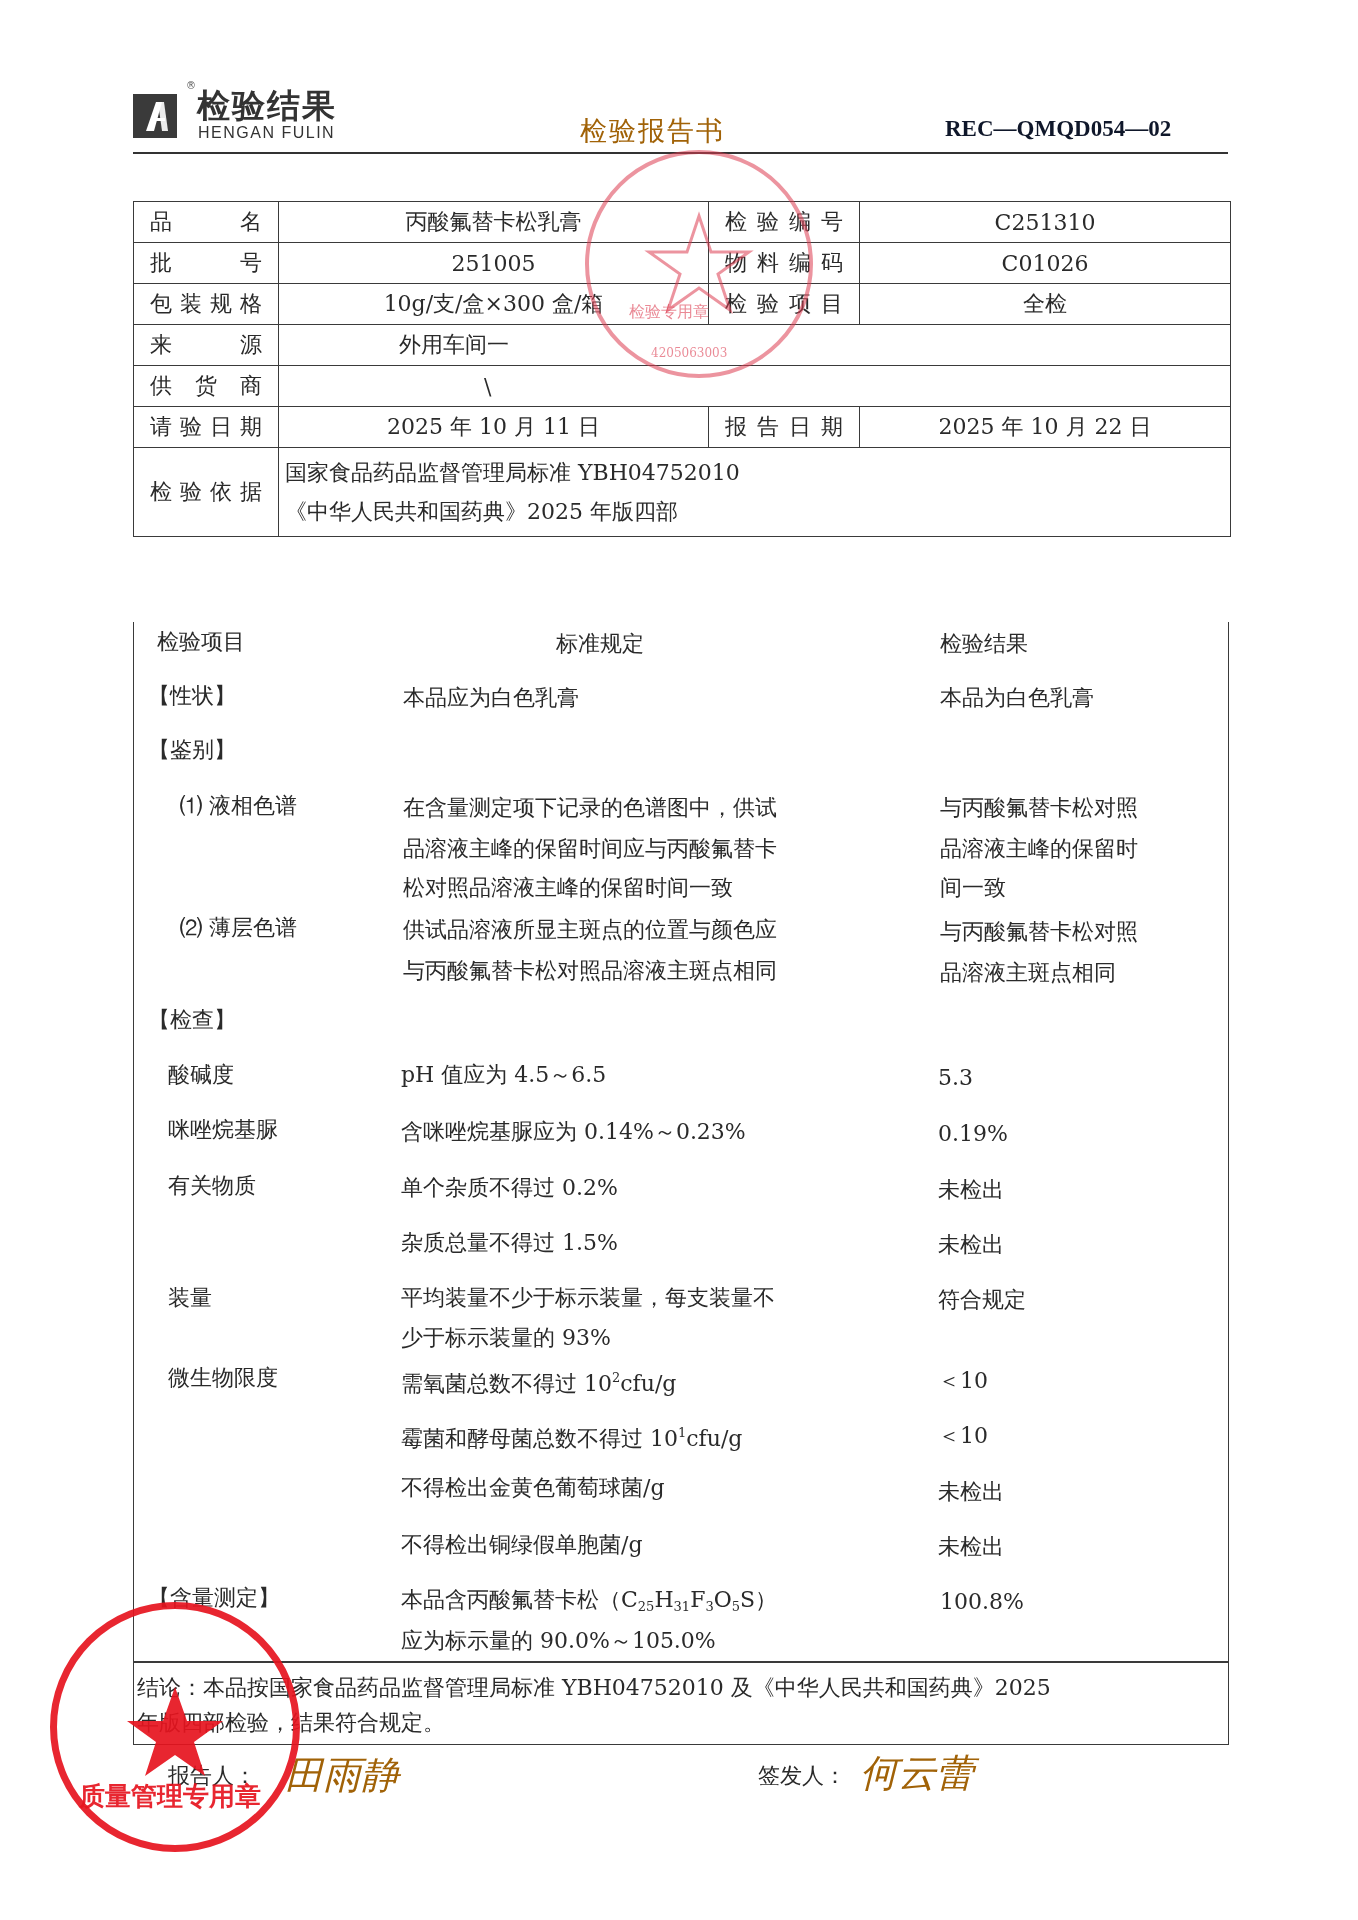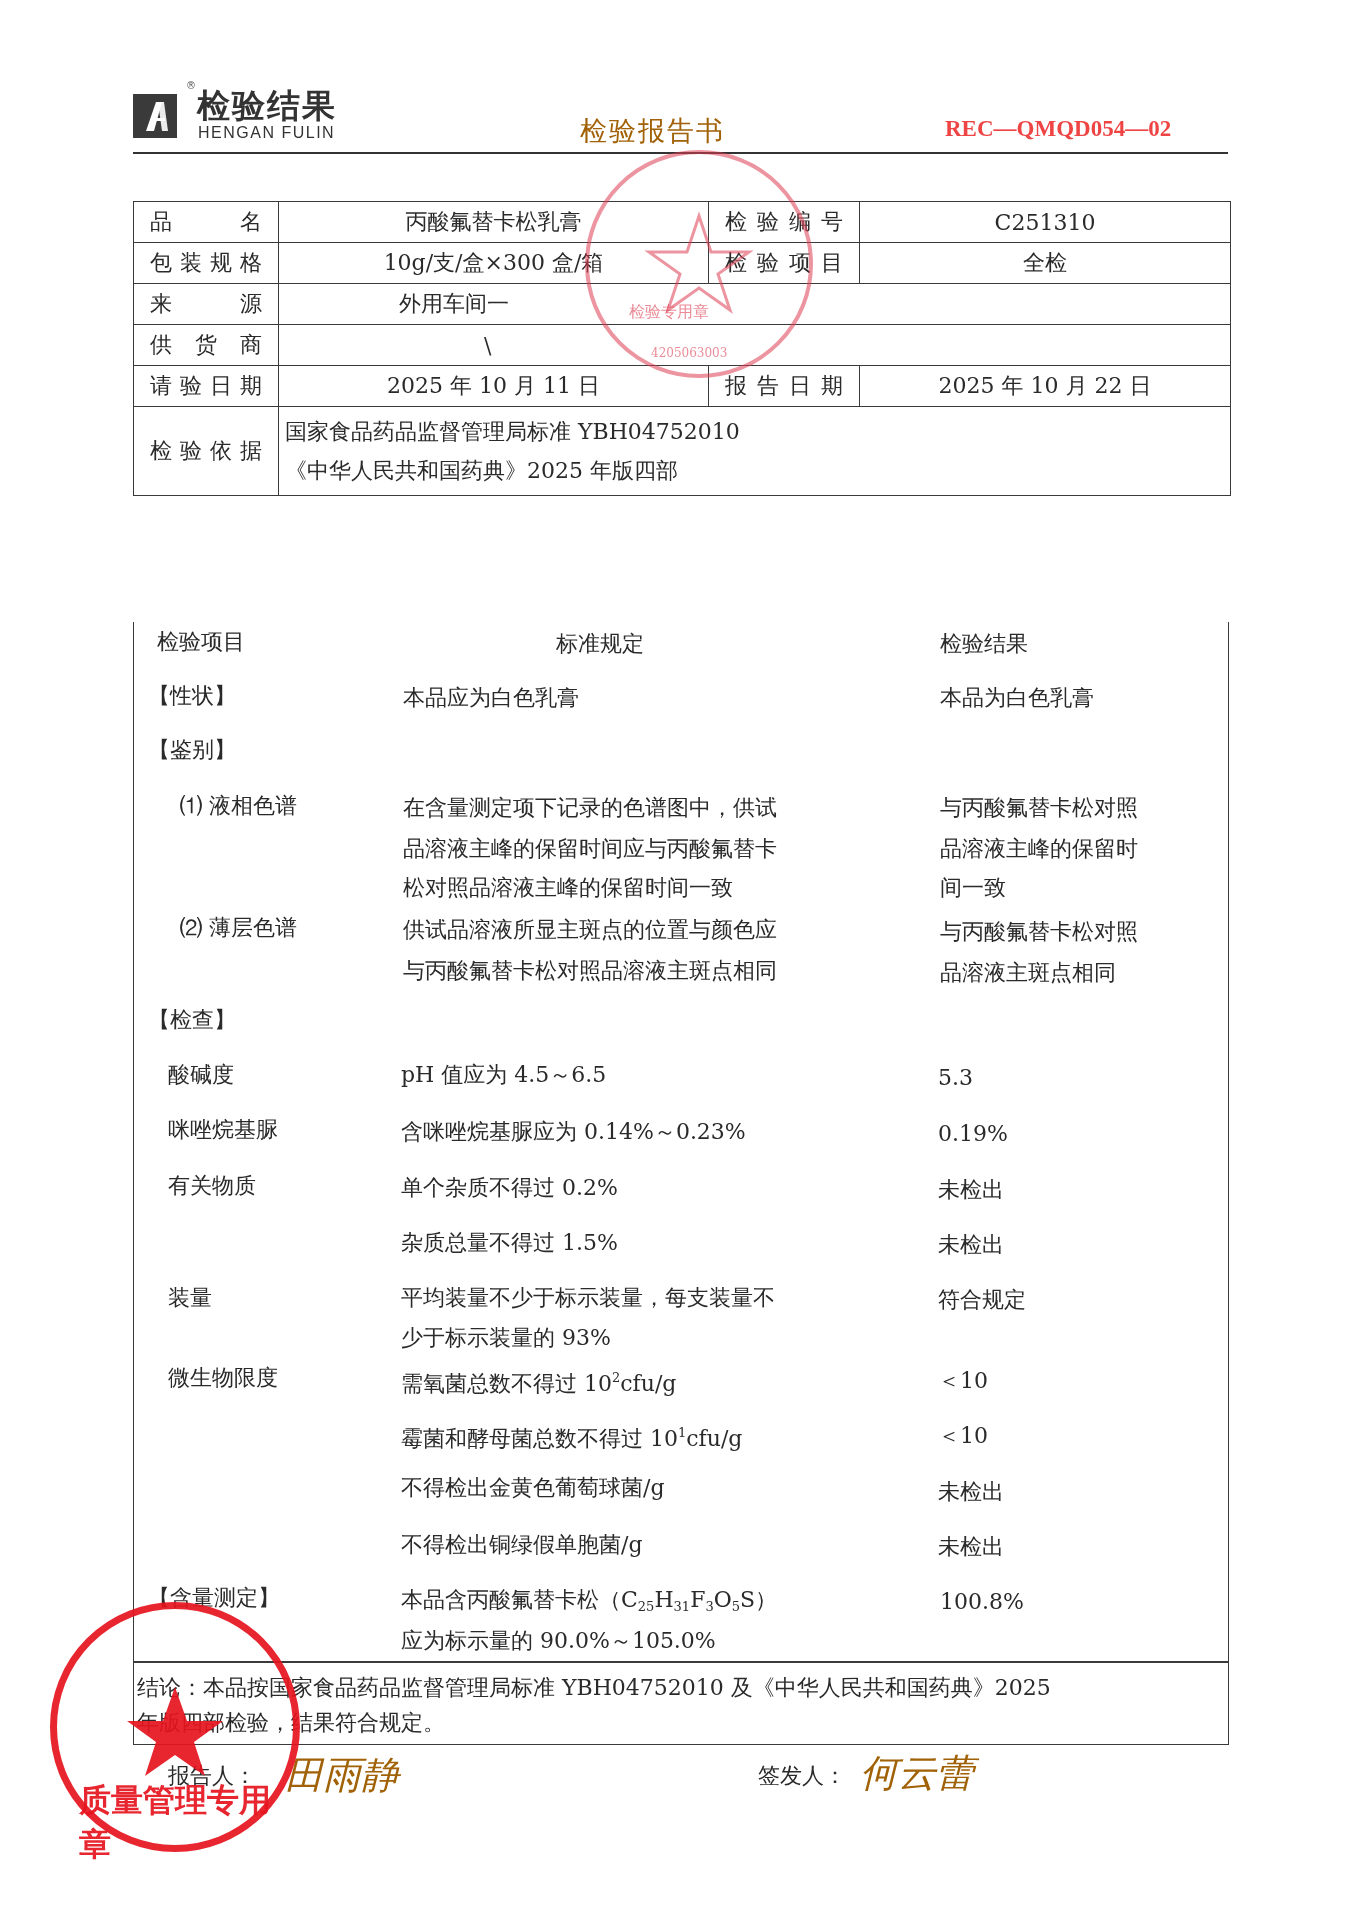--- a/index.html
+++ b/index.html
@@ -23,21 +23,21 @@
   .logo-en {
     position: absolute; left: 198px; top: 124px; font-family: "Liberation Sans", sans-serif;
     font-size: 16px; color: #333; letter-spacing: 1.5px;
   }
   .doc-title {
     position: absolute; left: 580px; top: 113px; font-size: 27px; color: #a16207;
     font-family: "DejaVu Serif", serif; letter-spacing: 2px;
   }
   .doc-code {
     position: absolute; left: 945px; top: 116px; font-size: 23px; font-weight: bold;
-    font-family: "Liberation Serif", serif; color: #ef4444;
+    font-family: "Liberation Serif", serif; color: #0f172a;
   }
   .header-rule { position: absolute; left: 133px; top: 152px; width: 1095px; height: 2px; background: #333; }
 
   
   table.info {
     position: absolute; left: 133px; top: 201px; width: 1097px;
     border-collapse: collapse; table-layout: fixed;
   }
   table.info td {
     border: 1.5px solid #3a3a3a; height: 40px; padding: 0; font-size: 22px;
@@ -100,20 +100,26 @@
       <col style="width:371px">
   </colgroup>
   <tbody>
       <tr>
     <td class="label">品名</td>
     <td>丙酸氟替卡松乳膏</td>
     <td class="label">检验编号</td>
     <td>C251310</td>
   </tr>
   <tr>
+    <td class="label">批号</td>
+    <td>251005</td>
+    <td class="label">物料编码</td>
+    <td>C01026</td>
+  </tr>
+  <tr>
     <td class="label">包装规格</td>
     <td>10g/支/盒×300 盒/箱</td>
     <td class="label">检验项目</td>
     <td>全检</td>
   </tr>
   <tr>
     <td class="label">来源</td>
     <td colspan="3" style="text-align:left;padding-left:120px">外用车间一</td>
   </tr>
   <tr>
@@ -222,14 +228,14 @@
     <polygon points="110,62 122,98 160,98 129,120 141,156 110,134 79,156 91,120 60,98 98,98" fill="none" stroke="rgba(220,60,80,0.55)" stroke-width="3"></polygon>
   </svg>
   <div class="abs" style="left:40px;top:148px;font-size:16px;color:rgba(220,60,80,0.6)">检验专用章</div>
   <div class="abs" style="left:62px;top:192px;font-size:12px;color:rgba(220,60,80,0.6)">4205063003</div>
 </div>
 
 <div class="stamp stamp-bottom">
   <svg width="236" height="236" viewBox="0 0 236 236" style="position:absolute;left:0;top:0">
     <polygon points="118,78 130,112 166,112 137,133 148,167 118,146 88,167 99,133 70,112 106,112" fill="rgba(230,20,30,0.92)"></polygon>
   </svg>
-  <div class="abs" style="left:22px;top:170px;font-size:32px;font-weight:bold;color:rgba(230,20,30,0.92);font-family:'DejaVu Sans',sans-serif">质量管理专用章</div>
+  <div class="abs" style="left:22px;top:170px;font-size:26px;font-weight:bold;color:rgba(230,20,30,0.92);font-family:'DejaVu Sans',sans-serif">质量管理专用章</div>
 </div>
 
 </body></html>

